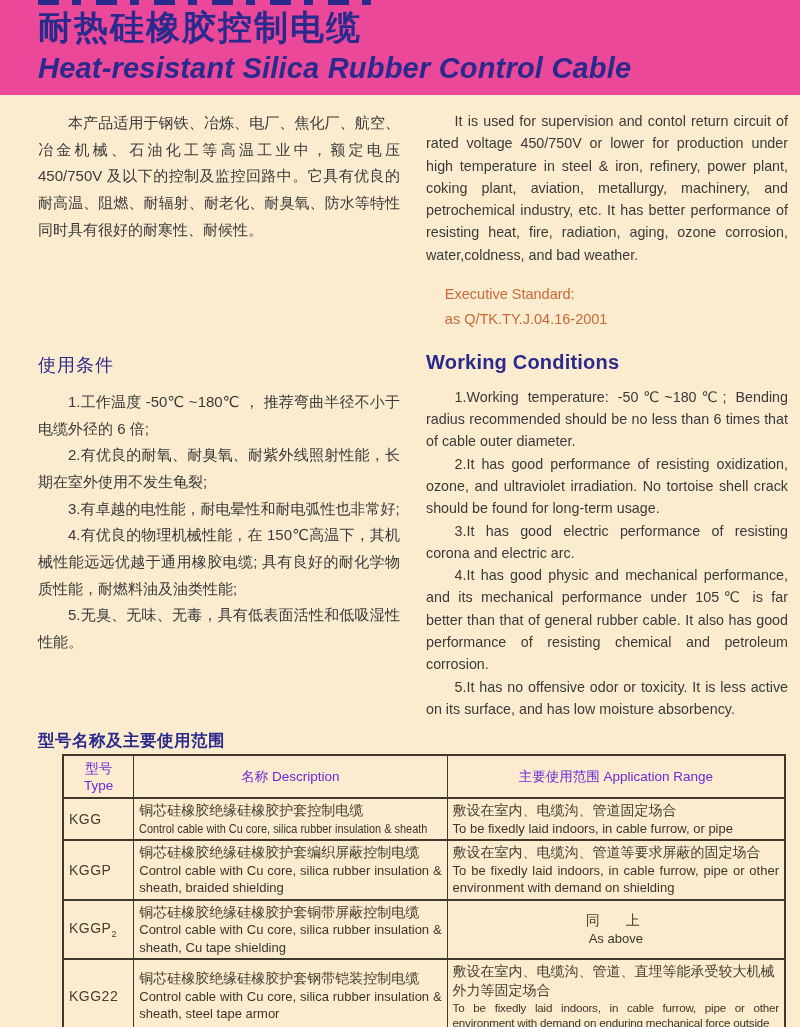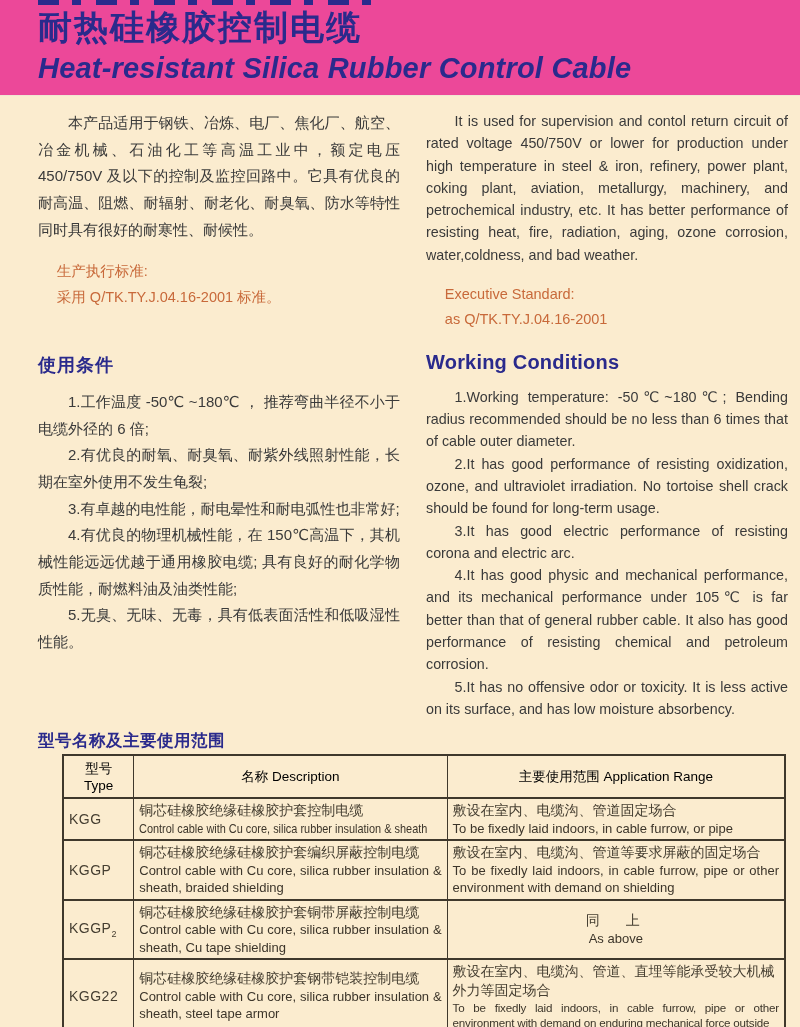--- a/index.html
+++ b/index.html
@@ -28,38 +28,38 @@
   
   main { padding:14px 12px 0 38px; }
   .cols { display:flex; gap:26px; }
   .col-l { width:362px; flex:0 0 362px; }
   .col-r { flex:1 1 auto; }
   .cn-body { font-size:15px; line-height:1.78; color:#3A3A3A; text-align:justify; }
   .en-body { font-size:14.3px; line-height:1.56; color:#3A3A3A; text-align:justify; }
   .indent { text-indent:2em; }
   .standard { margin-top:16px; padding-left:1.3em; color:#C8693A; font-size:14.5px; line-height:1.75; }
   .conditions { margin-top:14px; }
-  .h-cn { color:#2A2A8C; font-size:18px; font-weight:bold; letter-spacing:1px; margin:6px 0 12px 0; }
+  .h-cn { color:#2A2A8C; font-size:18px; font-weight:normal; letter-spacing:1px; margin:6px 0 12px 0; }
   .h-en { color:#2A2A8C; font-size:20px; font-weight:bold; letter-spacing:0.2px; margin:4px 0 12px 0; }
   
   .table-sec { margin-top:10px; padding-right:2px; }
   .ts-h-cn { color:#2A2A8C; font-size:16.5px; font-weight:bold; letter-spacing:0.5px; margin:4px 0 2px 0; }
   .ts-h-en { color:#2A2A8C; font-size:18px; font-weight:bold; margin:0 0 6px 0; }
   table.spec {
     border-collapse:collapse; table-layout:fixed;
     margin-left:24px; width:724px;
     border:2px solid #3F382C;
     background:transparent;
     color:#453E31;
   }
   .spec th, .spec td { border:1.2px solid #3F382C; border-top-width:2px; border-bottom-width:2px; padding:2px 5px; }
   .spec col.c-type { width:9.8%; }
   .spec col.c-desc { width:43.4%; }
   .spec col.c-app  { width:46.8%; }
-  .spec th { font-weight:normal; font-size:13.5px; text-align:center; padding:4px 20px; color:#000000; }
+  .spec th { font-weight:normal; font-size:13.5px; text-align:center; padding:4px 20px; color:#6d28d9; }
   .spec td.type { text-align:left; vertical-align:middle; font-size:14px; letter-spacing:0.5px; }
   .spec td { vertical-align:middle; }
   .spec .cn { display:block; font-size:14px; line-height:1.35; }
   .spec .en { display:block; font-size:13px; line-height:1.32; color:#3C352A; text-align:justify; }
   .spec .fit { display:inline-block; white-space:nowrap; transform:scaleX(var(--sx,1)); transform-origin:0 50%; text-align:left; }
   .spec .cond { font-size:11.6px; letter-spacing:-0.2px; }
   .spec td.app-center { text-align:center; vertical-align:middle; }
   .spec td.app-center .cn, .spec td.app-center .en { text-align:center; }
   .spec td.app-center .cn { letter-spacing:6px; }
   sub.type-sub { font-size:9px; }
@@ -73,24 +73,20 @@
     <div class="remnant"></div>
     <h1 class="title-cn">耐热硅橡胶控制电缆</h1>
     <h2 class="title-en">Heat-resistant Silica Rubber Control Cable</h2>
   </header>
 
   <main>
 
     <section class="cols intro">
       <div class="col-l">
         <p class="cn-body indent">本产品适用于钢铁、冶炼、电厂、焦化厂、航空、冶金机械、石油化工等高温工业中，额定电压 450/750V 及以下的控制及监控回路中。它具有优良的耐高温、阻燃、耐辐射、耐老化、耐臭氧、防水等特性同时具有很好的耐寒性、耐候性。</p>
-        <div class="standard">
-          <p>生产执行标准:</p>
-          <p>采用 Q/TK.TY.J.04.16-2001 标准。</p>
-        </div>
       </div>
       <div class="col-r">
         <p class="en-body indent">It is used for supervision and contol return circuit of rated voltage 450/750V or lower for production under high temperature in steel &amp; iron, refinery, power plant, coking plant, aviation, metallurgy, machinery, and petrochemical industry, etc. It has better performance of resisting heat, fire, radiation, aging, ozone corrosion, water,coldness, and bad weather.</p>
         <div class="standard">
           <p>Executive Standard:</p>
           <p>as  Q/TK.TY.J.04.16-2001</p>
         </div>
       </div>
     </section>
 

